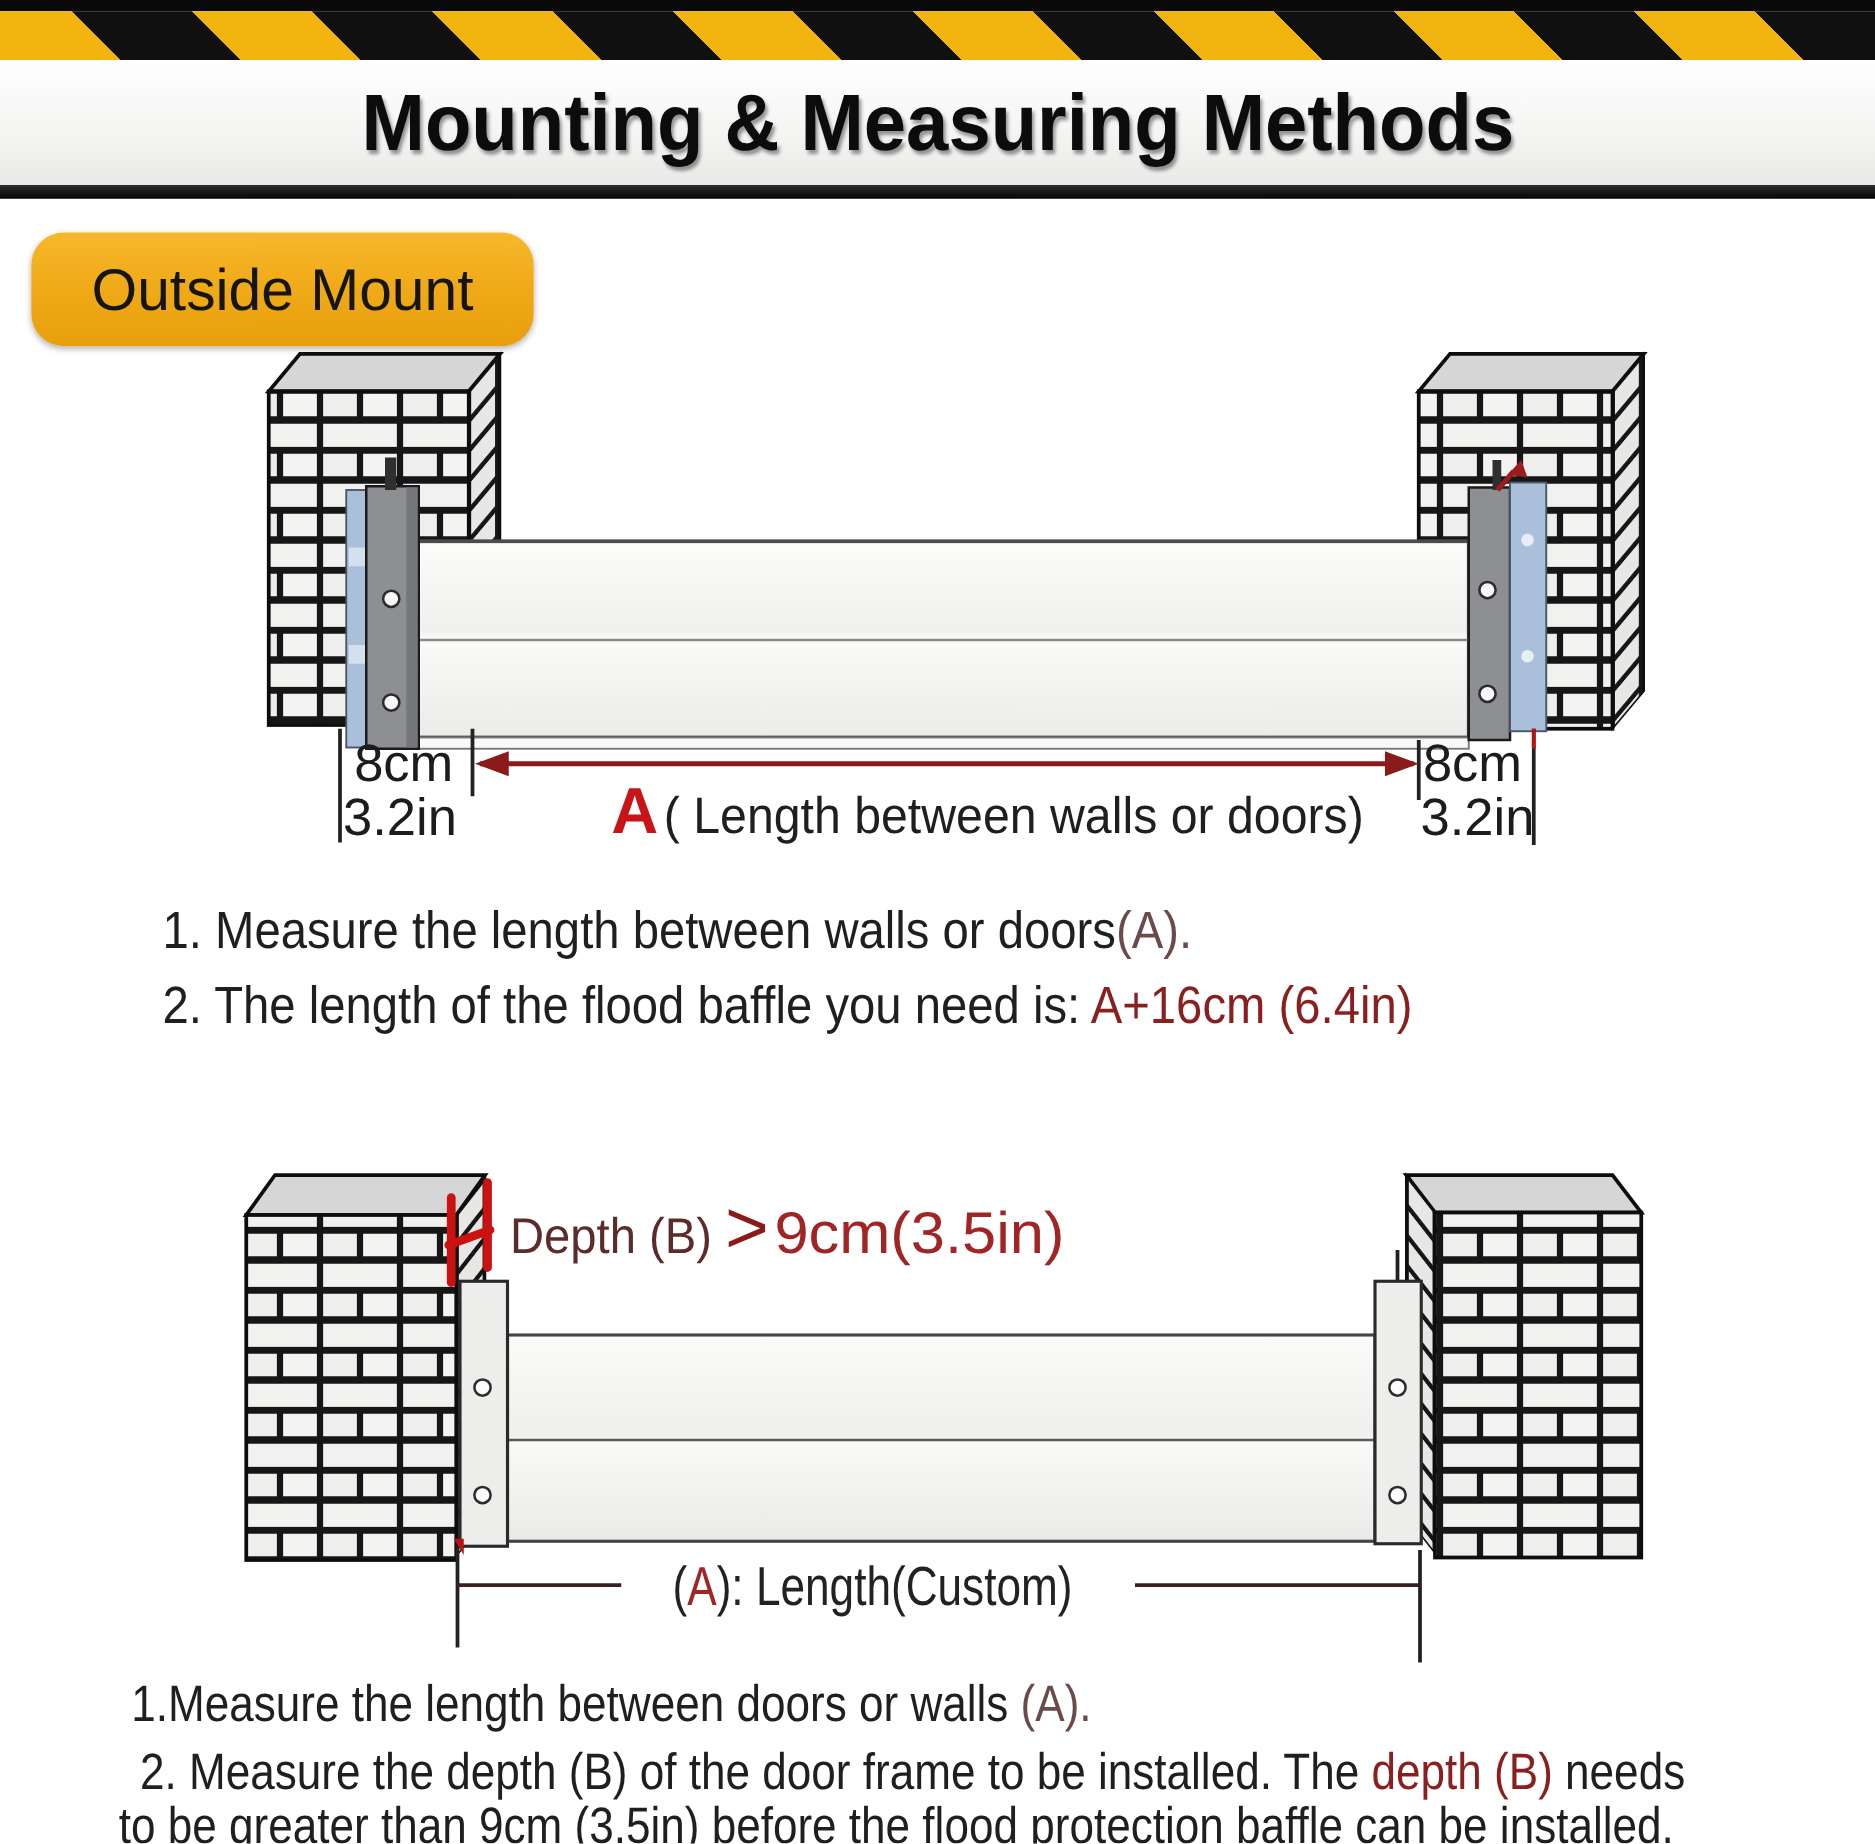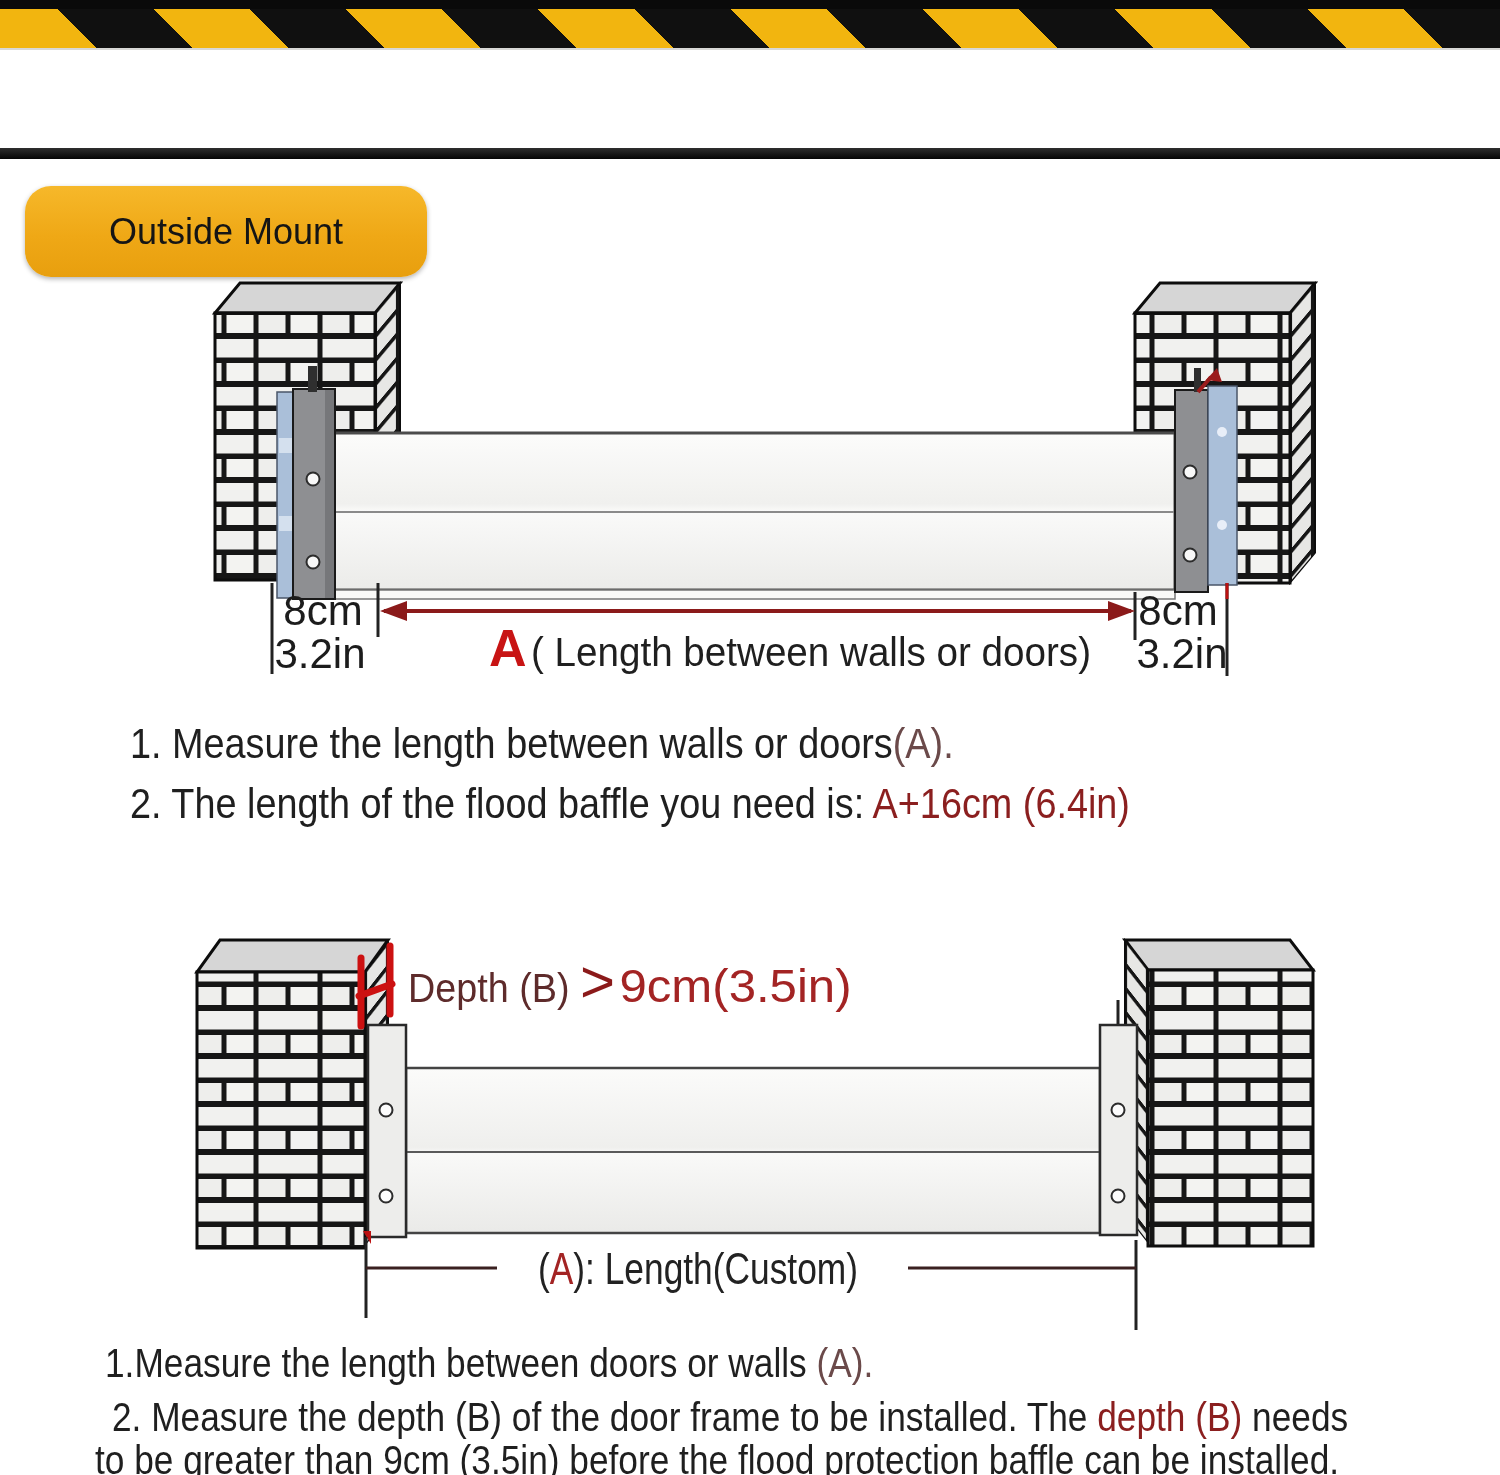--- a/index.html
+++ b/index.html
@@ -12,21 +12,21 @@
   .title-band{position:absolute;top:48px;left:0;right:0;height:100px;
           background:linear-gradient(180deg,#ffffff 0%,#f4f4f3 60%,#e9e9e8 100%);
           display:flex;align-items:center;justify-content:center;}
   .title{font-size:64px;font-weight:700;color:#0c0c0c;transform:scaleX(0.95);
          text-shadow:2px 3px 3px rgba(0,0,0,0.40);white-space:nowrap;}
   .divider{position:absolute;top:148px;left:0;right:0;height:11px;
          background:linear-gradient(180deg,#2e2e2e,#050505);}
   .badge{position:absolute;left:25px;width:402px;height:91px;z-index:3;
          background:linear-gradient(180deg,#f6b82a 0%,#efa816 55%,#e89f0e 100%);
          border-radius:26px;display:flex;align-items:center;justify-content:center;
-         font-size:36px;color:#151515;box-shadow:0 2px 5px rgba(0,0,0,0.30);white-space:nowrap;text-align:right;}
+         font-size:47px;color:#151515;box-shadow:0 2px 5px rgba(0,0,0,0.30);white-space:nowrap;text-align:right;}
   .badge-outside{top:186px;}
   .badge-inside{top:836px;}
   .diagram{position:absolute;left:0;z-index:1;}
   .ln{position:absolute;white-space:nowrap;color:#1f1f1f;transform-origin:0 0;z-index:2;}
   .o-line{font-size:42px;transform:scaleX(0.90);}
   .i-line{font-size:41px;transform:scaleX(0.86);}
   #o-s1{left:130px;top:720px;}
   #o-s2{left:130px;top:780px;}
   #i-s1{left:105px;top:1340px;}
   #i-s2{left:112px;top:1394px;}
@@ -35,20 +35,23 @@
   .mutedred{color:#6b4a4a;}
   svg text{font-family:"Liberation Sans","DejaVu Sans",sans-serif;}
 </style>
 </head>
 <body>
 
 <div class="page">
 
   <div class="top-strip"></div>
   <div class="hazard"></div>
+  <div class="title-band">
+    <span class="title">Mounting &amp; Measuring Methods</span>
+  </div>
   <div class="divider"></div>
 
   <div class="badge badge-outside">Outside Mount</div>
 
   <svg class="diagram" style="top:270px" width="1500" height="430" viewBox="0 270 1500 430">
     <defs>
       <pattern id="bw1" width="64" height="48" patternUnits="userSpaceOnUse">
         <rect width="64" height="48" fill="#161616"></rect>
         <rect x="2.5" y="3" width="59" height="18.5" fill="#f1f1ef"></rect>
         <rect x="2.5" y="27" width="27" height="18" fill="#eeeeec"></rect>

